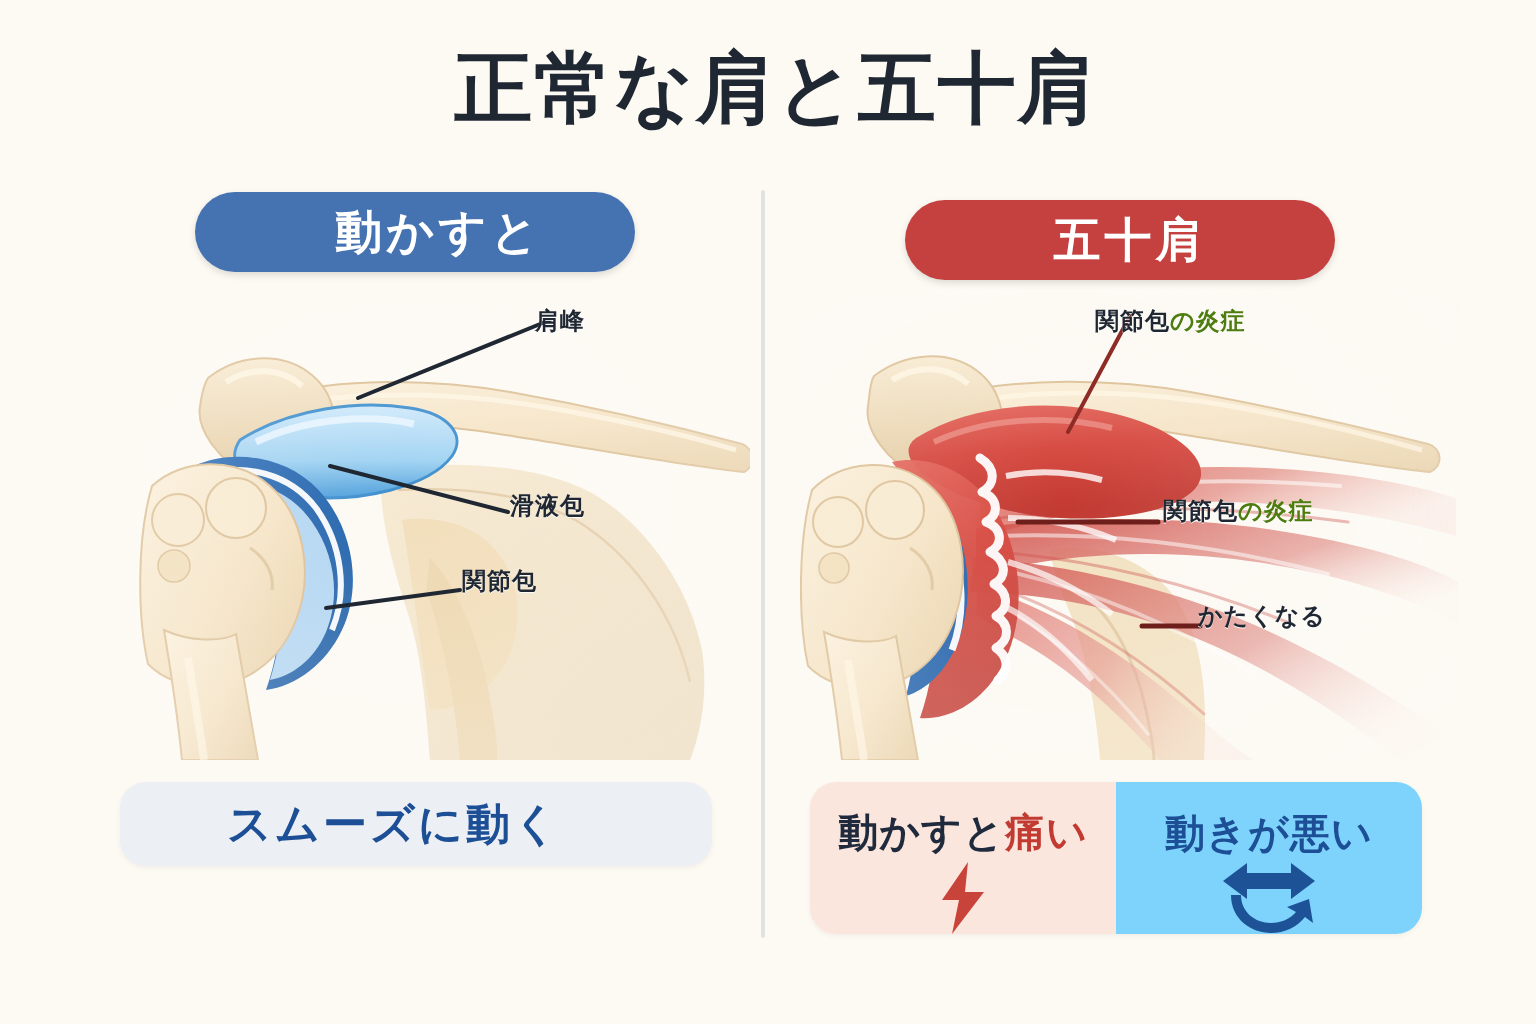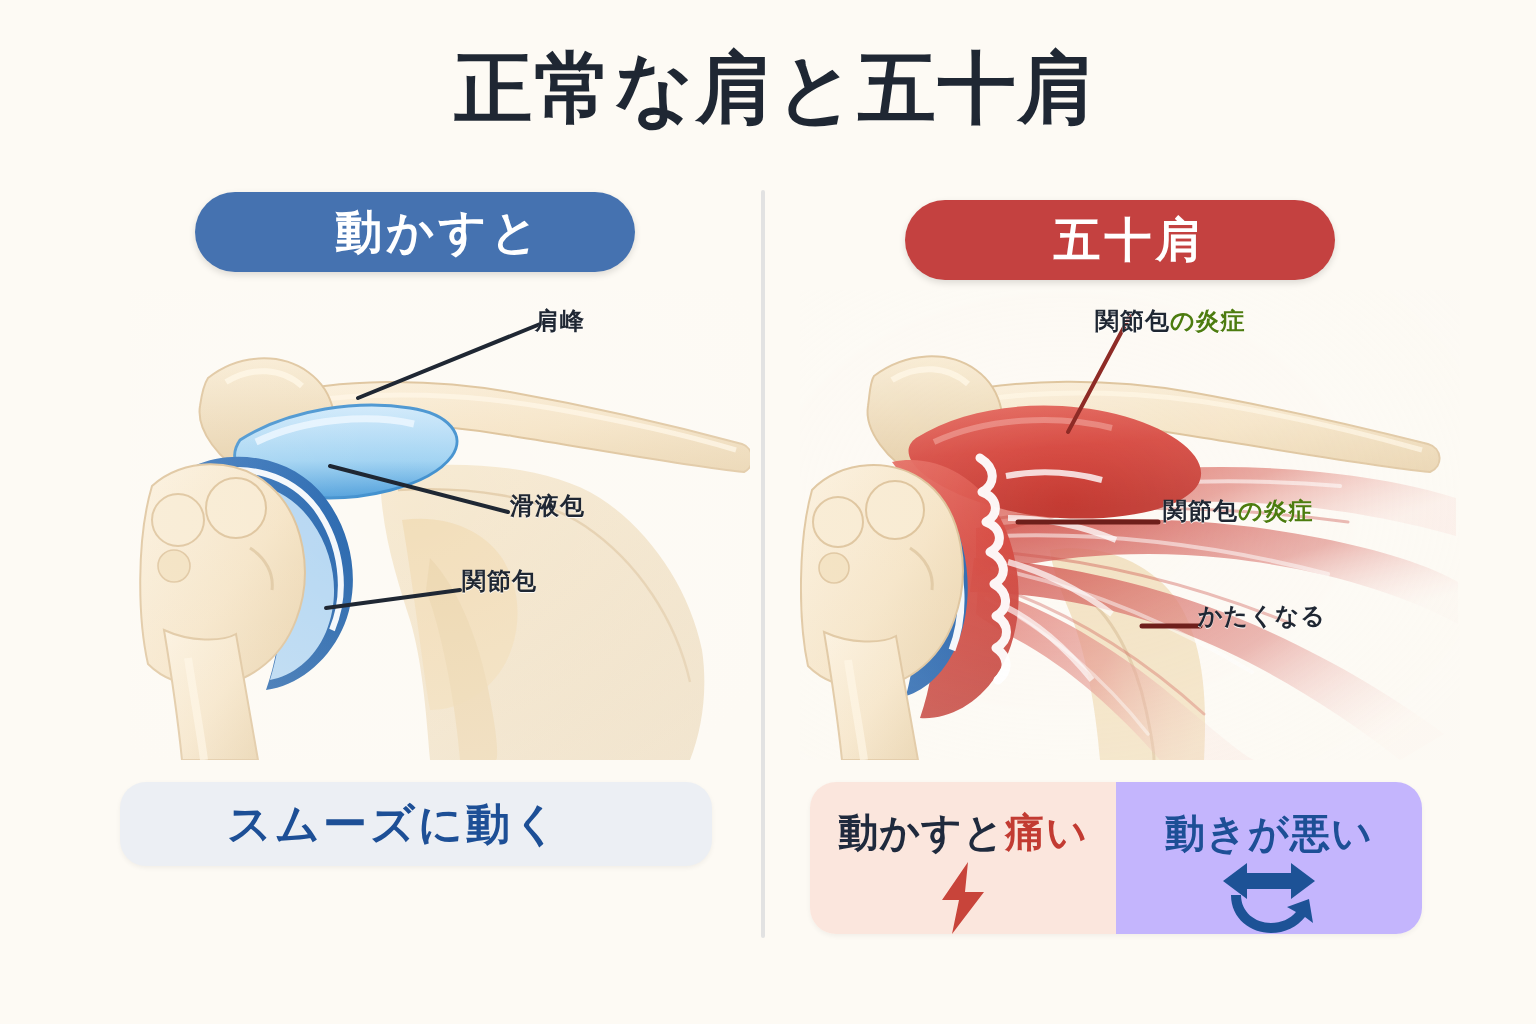--- a/index.html
+++ b/index.html
@@ -84,21 +84,21 @@
     display:flex;border-radius:26px;overflow:hidden;
     box-shadow:0 2px 5px rgba(0,0,0,.05);
   }
   .dual-half{
     flex:1 1 50%;
     display:flex;flex-direction:column;
     align-items:center;justify-content:center;
     padding-top:30px;box-sizing:border-box;
   }
   .half-pain{background:#fbe6dd;}
-  .half-stiff{background:#c4b5fd;}
+  .half-stiff{background:#7dd3fc;}
   .half-txt{
     font-size:40px;font-weight:700;letter-spacing:1px;
     color:#1f2a3d;line-height:1.1;white-space:nowrap;
   }
   .half-txt .hi{color:#c23b32;}
   .half-stiff .half-txt{color:#1d4f96;}
   .half-icon{margin-top:6px;}
   .half-icon svg{display:block;}
 </style>
 </head>

